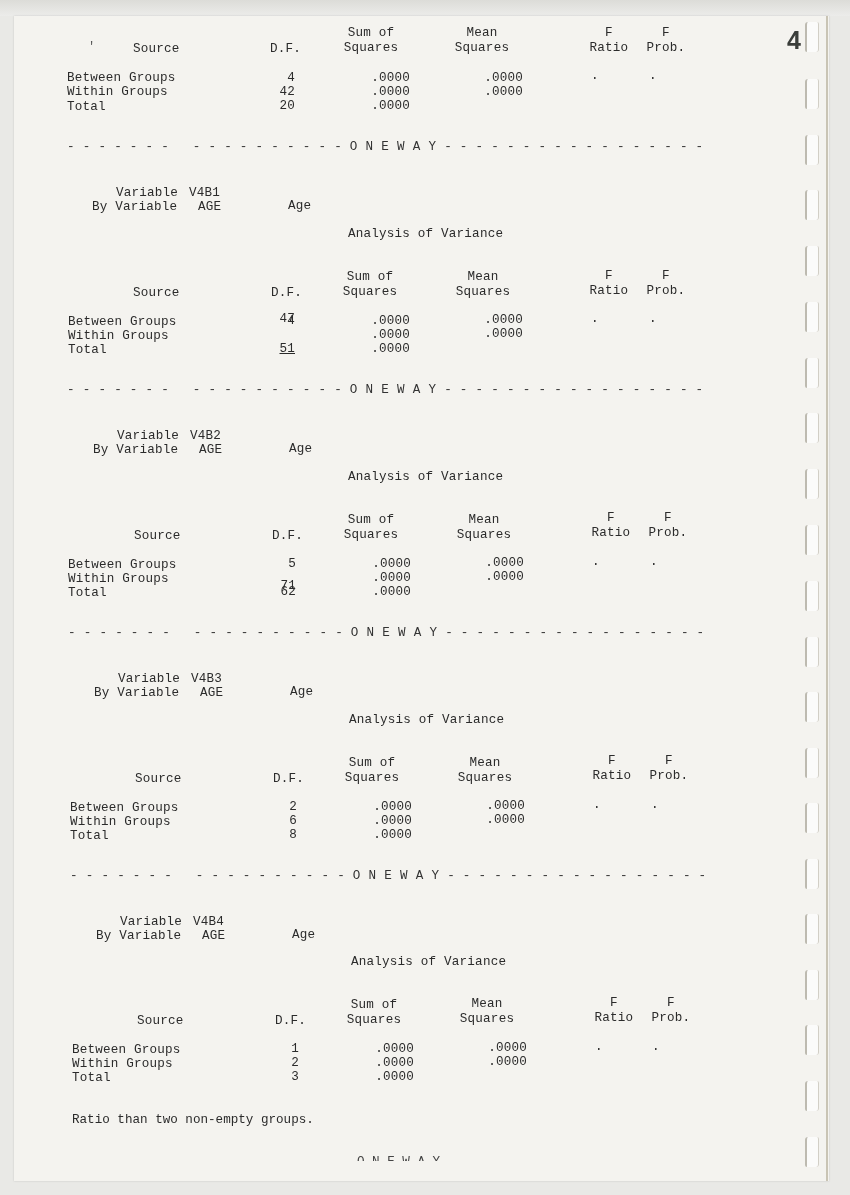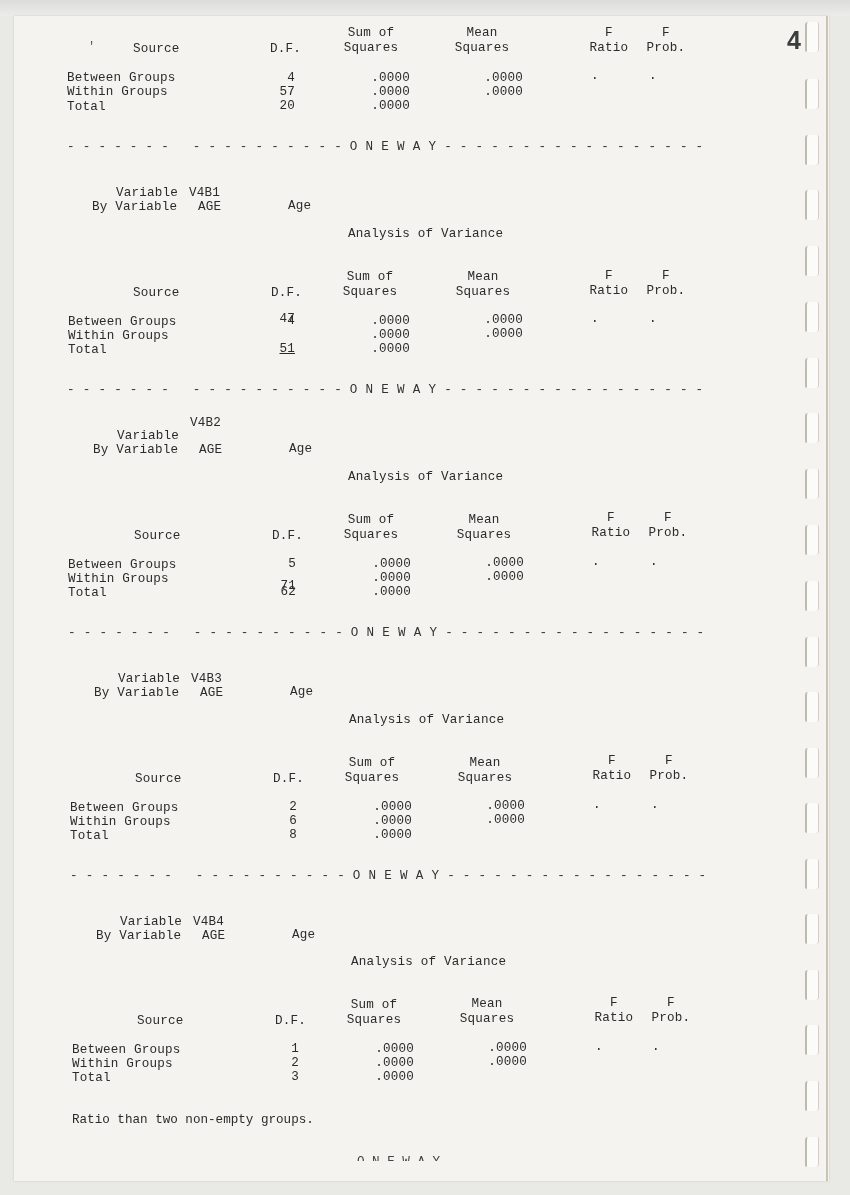--- a/index.html
+++ b/index.html
@@ -94,21 +94,21 @@
   <div class="txt" style="left:270px;top:42px;">D.F.</div>
 
   <div class="txt" style="left:67px;top:71px;">Between Groups</div>
   <div class="txt r" style="left:260px;top:71px;width:35px;">4</div>
   <div class="txt r" style="left:350px;top:71px;width:60px;">.0000</div>
   <div class="txt r" style="left:463px;top:71px;width:60px;">.0000</div>
   <div class="txt" style="left:591px;top:69px;">.</div>
   <div class="txt" style="left:649px;top:69px;">.</div>
 
   <div class="txt" style="left:67px;top:85px;">Within Groups</div>
-  <div class="txt r" style="left:260px;top:85px;width:35px;">57</div>
+  <div class="txt r" style="left:260px;top:85px;width:35px;">42</div>
   <div class="txt r" style="left:350px;top:85px;width:60px;">.0000</div>
   <div class="txt r" style="left:463px;top:85px;width:60px;">.0000</div>
 
   <div class="txt" style="left:67px;top:100px;">Total</div>
   <div class="txt r" style="left:260px;top:99px;width:35px;">20</div>
   <div class="txt r" style="left:350px;top:99px;width:60px;">.0000</div>
 </div>
 
 <div class="divider" style="left:67px;top:140px;">- - - - - - -   - - - - - - - - - - O N E W A Y - - - - - - - - - - - - - - - - -</div>
 <div>
@@ -143,21 +143,21 @@
   <div class="txt r" style="left:463px;top:327px;width:60px;">.0000</div>
 
   <div class="txt" style="left:68px;top:343px;">Total</div>
   <div class="txt r" style="left:260px;top:342px;width:35px;text-decoration:underline;">51</div>
   <div class="txt r" style="left:350px;top:342px;width:60px;">.0000</div>
 </div>
 
 <div class="divider" style="left:67px;top:383px;">- - - - - - -   - - - - - - - - - - O N E W A Y - - - - - - - - - - - - - - - - -</div>
 <div>
   <div class="txt" style="left:117px;top:429px;">Variable</div>
-  <div class="txt" style="left:190px;top:416px;">V4B2</div>
+  <div class="txt" style="left:190px;top:429px;">V4B2</div>
   <div class="txt" style="left:93px;top:443px;">By Variable</div>
   <div class="txt" style="left:199px;top:443px;">AGE</div>
   <div class="txt" style="left:289px;top:442px;">Age</div>
   <div class="txt" style="left:348px;top:470px;">Analysis of Variance</div>
 
   <div class="txt c" style="left:336px;top:513px;width:70px;">Sum of</div>
   <div class="txt c" style="left:336px;top:528px;width:70px;">Squares</div>
   <div class="txt c" style="left:449px;top:513px;width:70px;">Mean</div>
   <div class="txt c" style="left:449px;top:528px;width:70px;">Squares</div>
   <div class="txt c" style="left:586px;top:511px;width:50px;">F</div>

